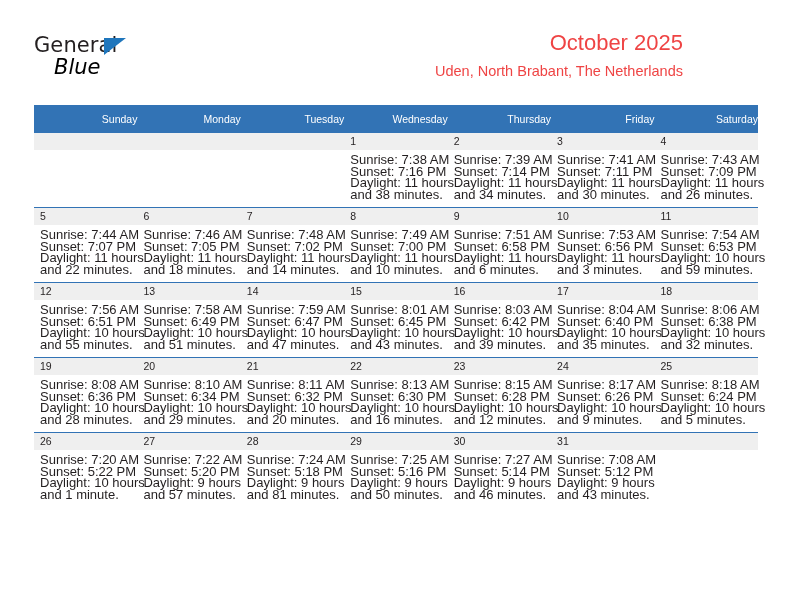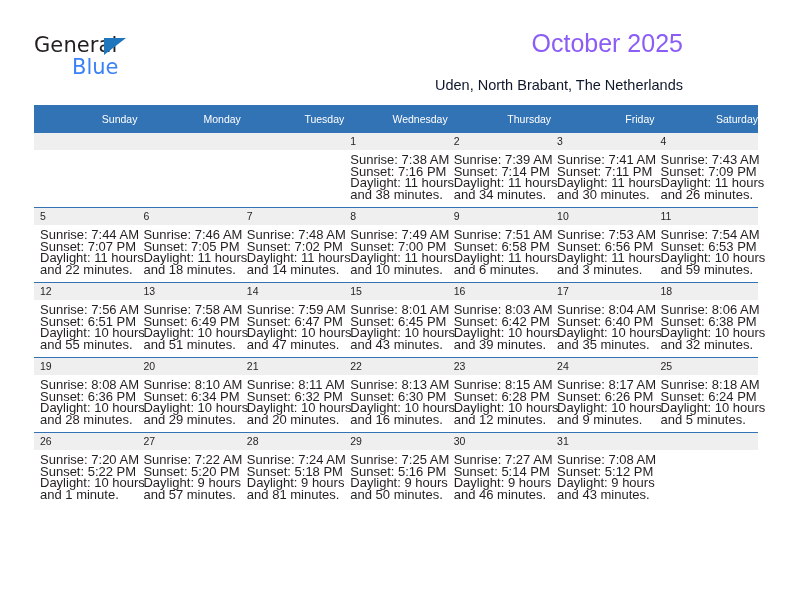--- a/index.html
+++ b/index.html
@@ -38,51 +38,52 @@
   }
   .logo-general {
     font-size: 21px;
     color: #231f20;
     letter-spacing: 0.1px;
     line-height: 22px;
     font-family: "DejaVu Sans", sans-serif;
   }
   .logo-blue {
     font-size: 21px;
-    color: #3b82f6;
+    color: #000000;
     line-height: 22px;
-    margin-left: 38px;
+    margin-left: 20px;
     font-family: "DejaVu Sans", sans-serif;
+    font-style: italic;
   }
   .logo-tri {
     position: absolute;
     left: 70px;
     top: 4px;
     width: 0;
     height: 0;
     border-top: 17px solid #1f76bc;
     border-right: 22px solid transparent;
   }
   .title-wrap {
     position: absolute;
     right: 0;
     top: 0;
     text-align: right;
   }
   .cal-title {
-    font-size: 25px;
-    color: #8b5cf6;
+    font-size: 22px;
+    color: #ef4444;
     line-height: 30px;
     white-space: nowrap;
   }
   .cal-subtitle {
     font-size: 14.5px;
-    color: #0f172a;
+    color: #ef4444;
     line-height: 22px;
-    margin-top: 16px;
+    margin-top: 2px;
     white-space: nowrap;
   }
 
   
   .calendar {
     position: absolute;
     left: 34px;
     top: 105px;
     width: 724px;
     border-collapse: collapse;

